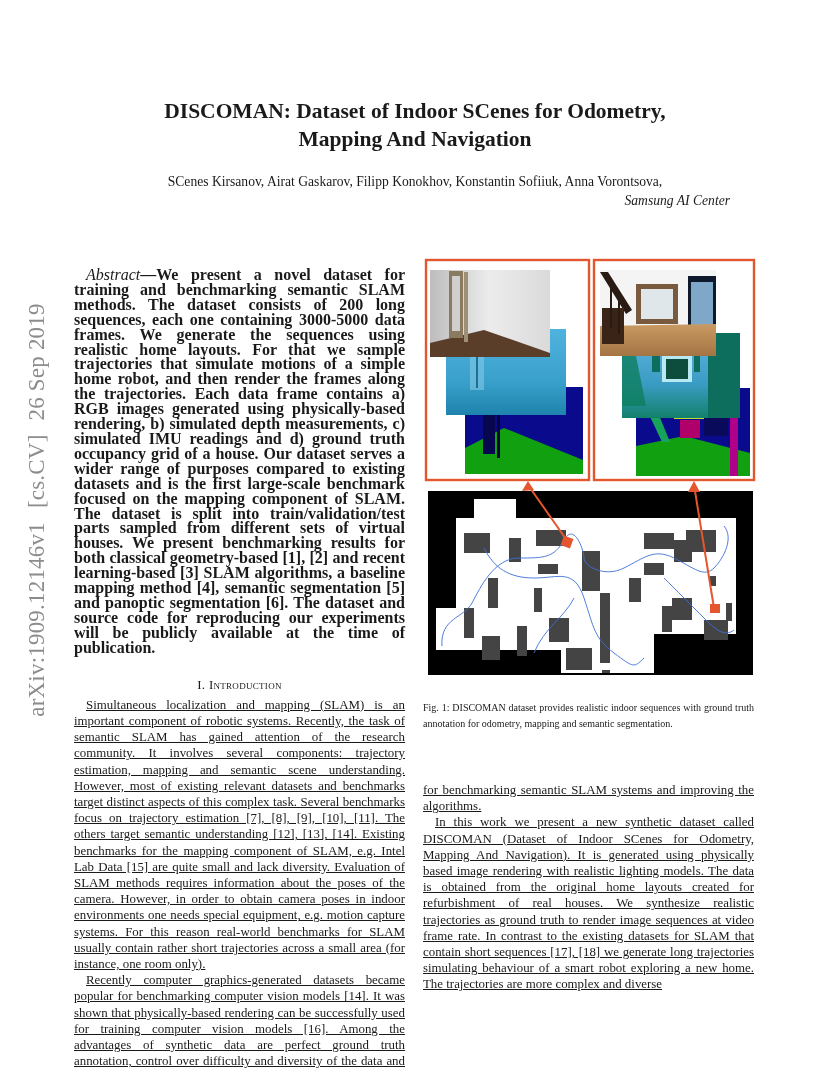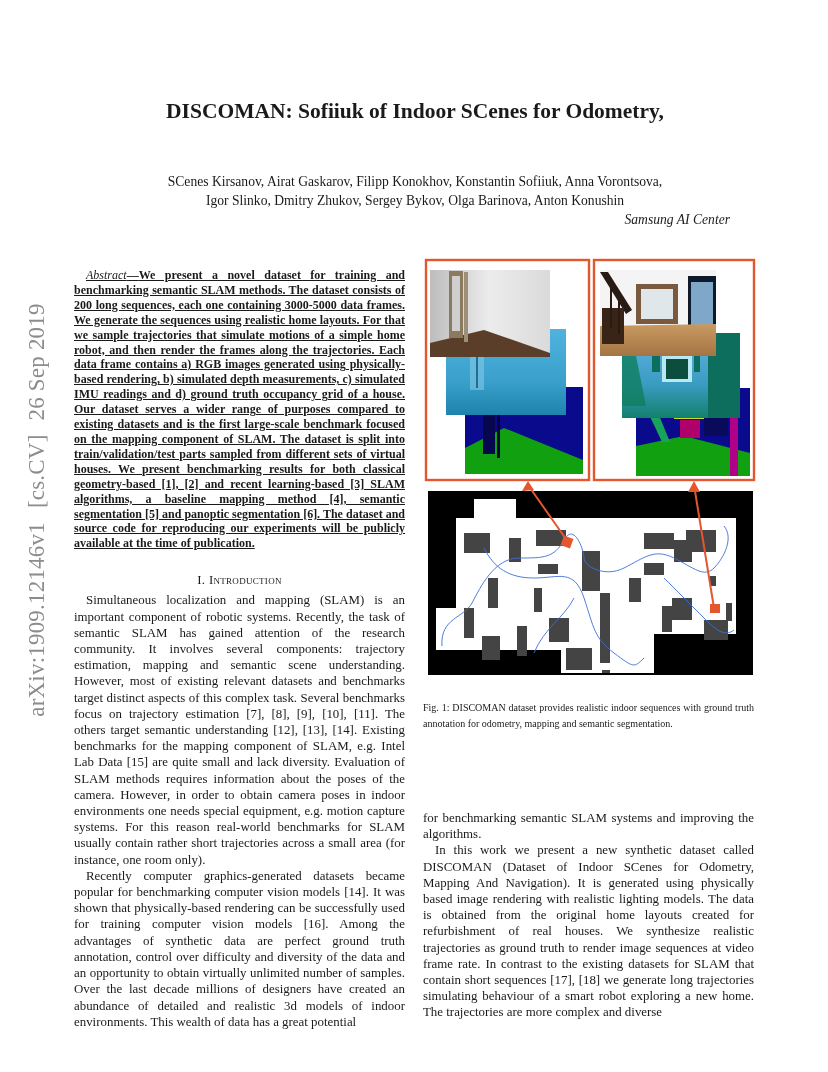--- a/index.html
+++ b/index.html
@@ -10,39 +10,39 @@
   .authors { position: absolute; left: 100px; width: 630px; top: 172px; text-align: center;
              font-size: 13.6px; line-height: 19px; }
   .affil { font-style: italic; text-align: right; }
   .arxiv { position: absolute; left: 24px; top: 510px; transform-origin: 0 0;
            transform: rotate(-90deg) translate(-50%, 0); white-space: nowrap;
            font-size: 23px; color: #8c8c8c; letter-spacing: 0.2px; }
   .arxiv span + span { margin-left: 14px; }
   .col { position: absolute; text-align: justify; font-size: 12.9px; line-height: 16.2px; }
   .left { left: 74px; width: 331px; top: 268px; }
   .right { left: 423px; width: 331px; }
-  .abstract { font-weight: bold; text-indent: 12px; margin: 0; font-size: 12px; line-height: 14.9px; text-decoration: underline; }
+  .abstract { font-weight: bold; text-indent: 12px; margin: 0; font-size: 16px; line-height: 14.9px; }
   .abstract i { font-weight: normal; }
   .section-head { text-align: center; margin: 21px 0 4px 0; font-size: 12.9px; letter-spacing: 0.3px; }
   .section-head .sc { font-variant: small-caps; }
-  p.body { margin: 0; text-indent: 12px; }
+  p.body { margin: 0; text-indent: 12px; text-decoration: underline; }
   p.noindent { text-indent: 0; }
   .figure { position: absolute; left: 424px; top: 258px; width: 332px; height: 420px; }
   .caption { position: absolute; left: 423px; top: 700px; width: 331px; font-size: 10px;
              line-height: 16.2px; text-align: justify; }
 </style>
 </head>
 <body>
 
 <h1 class="title">
-  <span>DISCOMAN: Sofiiuk of Indoor SCenes for Odometry,</span><br>
+  <span>DISCOMAN: Dataset of Indoor SCenes for Odometry,</span><br>
+  <span>Mapping And Navigation</span>
 </h1>
 <div class="authors">
   <div>SCenes Kirsanov, Airat Gaskarov, Filipp Konokhov, Konstantin Sofiiuk, Anna Vorontsova,</div>
-  <div>Igor Slinko, Dmitry Zhukov, Sergey Bykov, Olga Barinova, Anton Konushin</div>
   <div class="affil">Samsung AI Center</div>
 </div>
 
 <div class="arxiv">
   <span>arXiv:1909.12146v1</span><span>[cs.CV]</span><span>26 Sep 2019</span>
 </div>
 
 <div class="col left">
   <p class="abstract"><i>Abstract</i><span>—</span><span>We present a novel dataset for training and benchmarking semantic SLAM methods. The dataset consists of 200 long sequences, each one containing 3000-5000 data frames. We generate the sequences using realistic home layouts. For that we sample trajectories that simulate motions of a simple home robot, and then render the frames along the trajectories. Each data frame contains a) RGB images generated using physically-based rendering, b) simulated depth measurements, c) simulated IMU readings and d) ground truth occupancy grid of a house. Our dataset serves a wider range of purposes compared to existing datasets and is the first large-scale benchmark focused on the mapping component of SLAM. The dataset is split into train/validation/test parts sampled from different sets of virtual houses. We present benchmarking results for both classical geometry-based [1], [2] and recent learning-based [3] SLAM algorithms, a baseline mapping method [4], semantic segmentation [5] and panoptic segmentation [6]. The dataset and source code for reproducing our experiments will be publicly available at the time of publication.</span></p>
   <div class="section-head">
@@ -179,16 +179,16 @@
       <rect x="138" y="279" width="10" height="10" fill="#e4572e" transform="rotate(20 143 284)"></rect>
       <line x1="290" y1="350" x2="270" y2="227" stroke="#e4572e" stroke-width="2"></line>
       <polygon points="270,223 264,234 276,234" fill="#e4572e"></polygon>
       <rect x="286" y="346" width="10" height="9" fill="#e4572e"></rect>
     </g>
   </svg>
 </div>
 
 <div class="caption">Fig. 1: DISCOMAN dataset provides realistic indoor sequences with ground truth annotation for odometry, mapping and semantic segmentation.</div>
 
-<div class="col right" style="top: 782px; margin-top: 28px;">
+<div class="col right" style="top: 782px;">
   <p class="body noindent">for benchmarking semantic SLAM systems and improving the algorithms.</p>
   <p class="body">In this work we present a new synthetic dataset called DISCOMAN (Dataset of Indoor SCenes for Odometry, Mapping And Navigation). It is generated using physically based image rendering with realistic lighting models. The data is obtained from the original home layouts created for refurbishment of real houses. We synthesize realistic trajectories as ground truth to render image sequences at video frame rate. In contrast to the existing datasets for SLAM that contain short sequences [17], [18] we generate long trajectories simulating behaviour of a smart robot exploring a new home. The trajectories are more complex and diverse</p>
 </div>
 
 </body></html>

